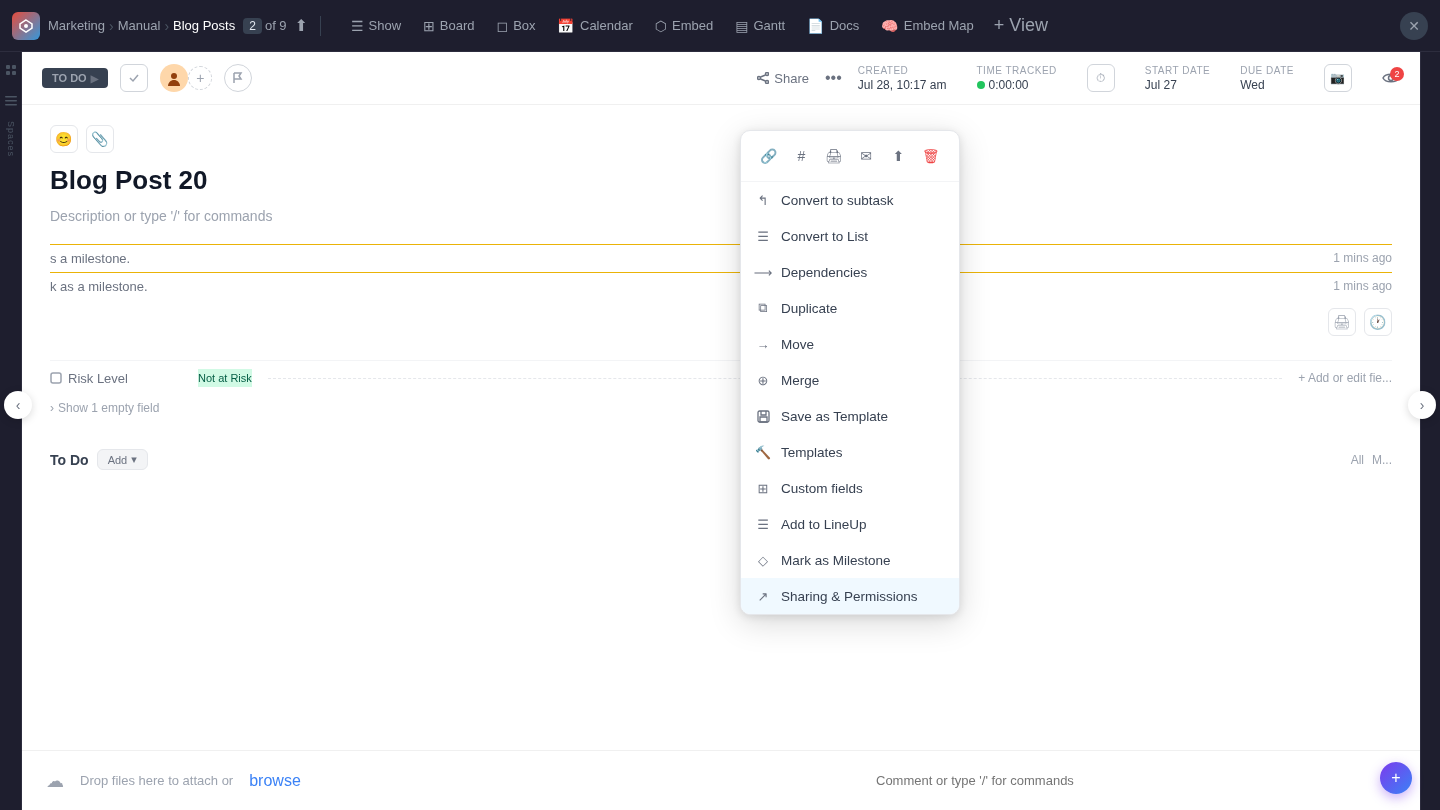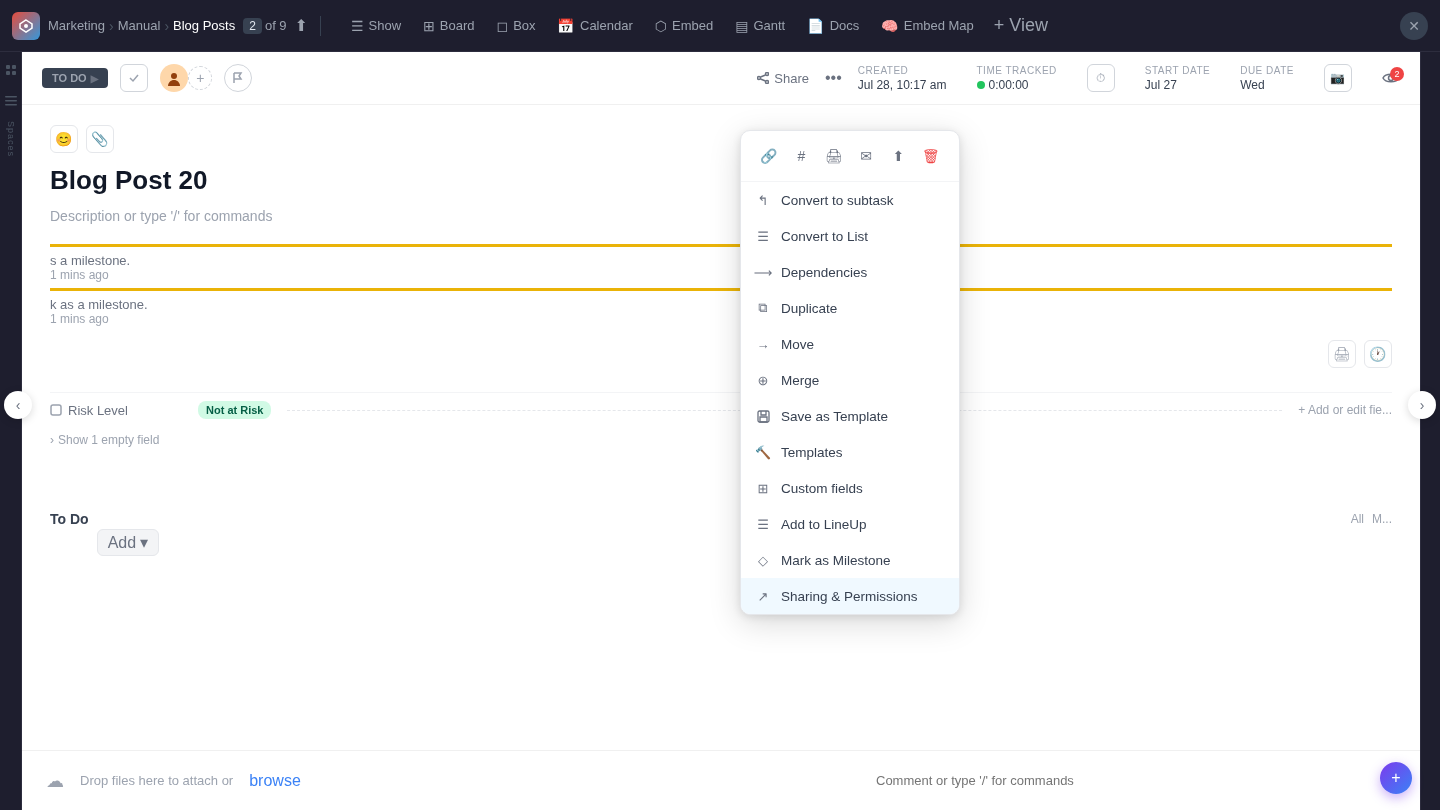--- a/index.html
+++ b/index.html
@@ -75,36 +75,36 @@
 
     
     .task-body { padding: 20px 28px; }
     .task-icons { display: flex; gap: 8px; margin-bottom: 12px; }
     .task-icon-btn { width: 28px; height: 28px; border-radius: 6px; border: 1px solid #e5e7eb; display: flex; align-items: center; justify-content: center; color: #9ca3af; cursor: pointer; font-size: 14px; }
     .task-title { font-size: 26px; font-weight: 600; color: #111827; margin-bottom: 12px; }
     .task-desc { color: #9ca3af; font-size: 14px; cursor: text; }
 
     
     .activity-section { padding: 0 28px; }
-    .activity-item { display: flex; justify-content: space-between; align-items: flex-start; padding: 6px 0; border-top: 3px solid #eab308; flex-direction: column; }
+    .activity-item { display: flex; justify-content: space-between; align-items: flex-start; padding: 6px 0; border-top: 1px solid #eab308; }
     .activity-text { color: #6b7280; font-size: 13px; }
     .activity-time { color: #9ca3af; font-size: 12px; }
 
     
     .fields-section { padding: 16px 28px; }
     .field-row { display: flex; align-items: center; gap: 8px; padding: 8px 0; border-top: 1px solid #f3f4f6; }
     .field-label { display: flex; align-items: center; gap: 6px; color: #6b7280; font-size: 13px; min-width: 140px; }
-    .risk-badge { background: #d1fae5; color: #065f46; font-size: 11px; font-weight: 700; padding: 3px 8px; border-radius: 8px; }
+    .risk-badge { background: #d1fae5; color: #065f46; font-size: 11px; font-weight: 400; padding: 3px 0; border-radius: 0; }
     .show-empty { color: #9ca3af; font-size: 12px; cursor: pointer; display: flex; align-items: center; gap: 4px; }
 
     
     .todo-section { padding: 12px 28px; }
     .todo-header { display: flex; align-items: center; gap: 8px; margin-bottom: 10px; }
     .todo-title { font-size: 14px; font-weight: 600; color: #374151; }
-    .add-btn { background: #f3f4f6; color: #6b7280; font-size: 16px; padding: 3px 10px; border-radius: 6px; cursor: pointer; display: flex; align-items: center; gap: 4px; border: 1px solid #e5e7eb; margin-top: 48px; }
+    .add-btn { background: #f3f4f6; color: #6b7280; font-size: 11px; padding: 3px 10px; border-radius: 6px; cursor: pointer; display: flex; align-items: center; gap: 4px; border: 1px solid #e5e7eb; }
     .todo-nav { margin-left: auto; display: flex; gap: 8px; color: #9ca3af; font-size: 12px; }
 
     
     .subtasks-section { padding: 8px 28px; }
     .subtasks-header { display: flex; align-items: center; gap: 8px; margin-bottom: 8px; }
     .subtasks-label { font-size: 11px; font-weight: 600; color: #6b7280; text-transform: uppercase; letter-spacing: 0.5px; }
     .manual-badge { color: #9ca3af; font-size: 12px; cursor: pointer; display: flex; align-items: center; gap: 3px; }
     .subtask-input { display: flex; align-items: center; gap: 8px; padding: 6px 0; }
     .subtask-dot { width: 8px; height: 8px; border-radius: 50%; background: #e5e7eb; }
     .subtask-placeholder { color: #9ca3af; font-size: 13px; }

